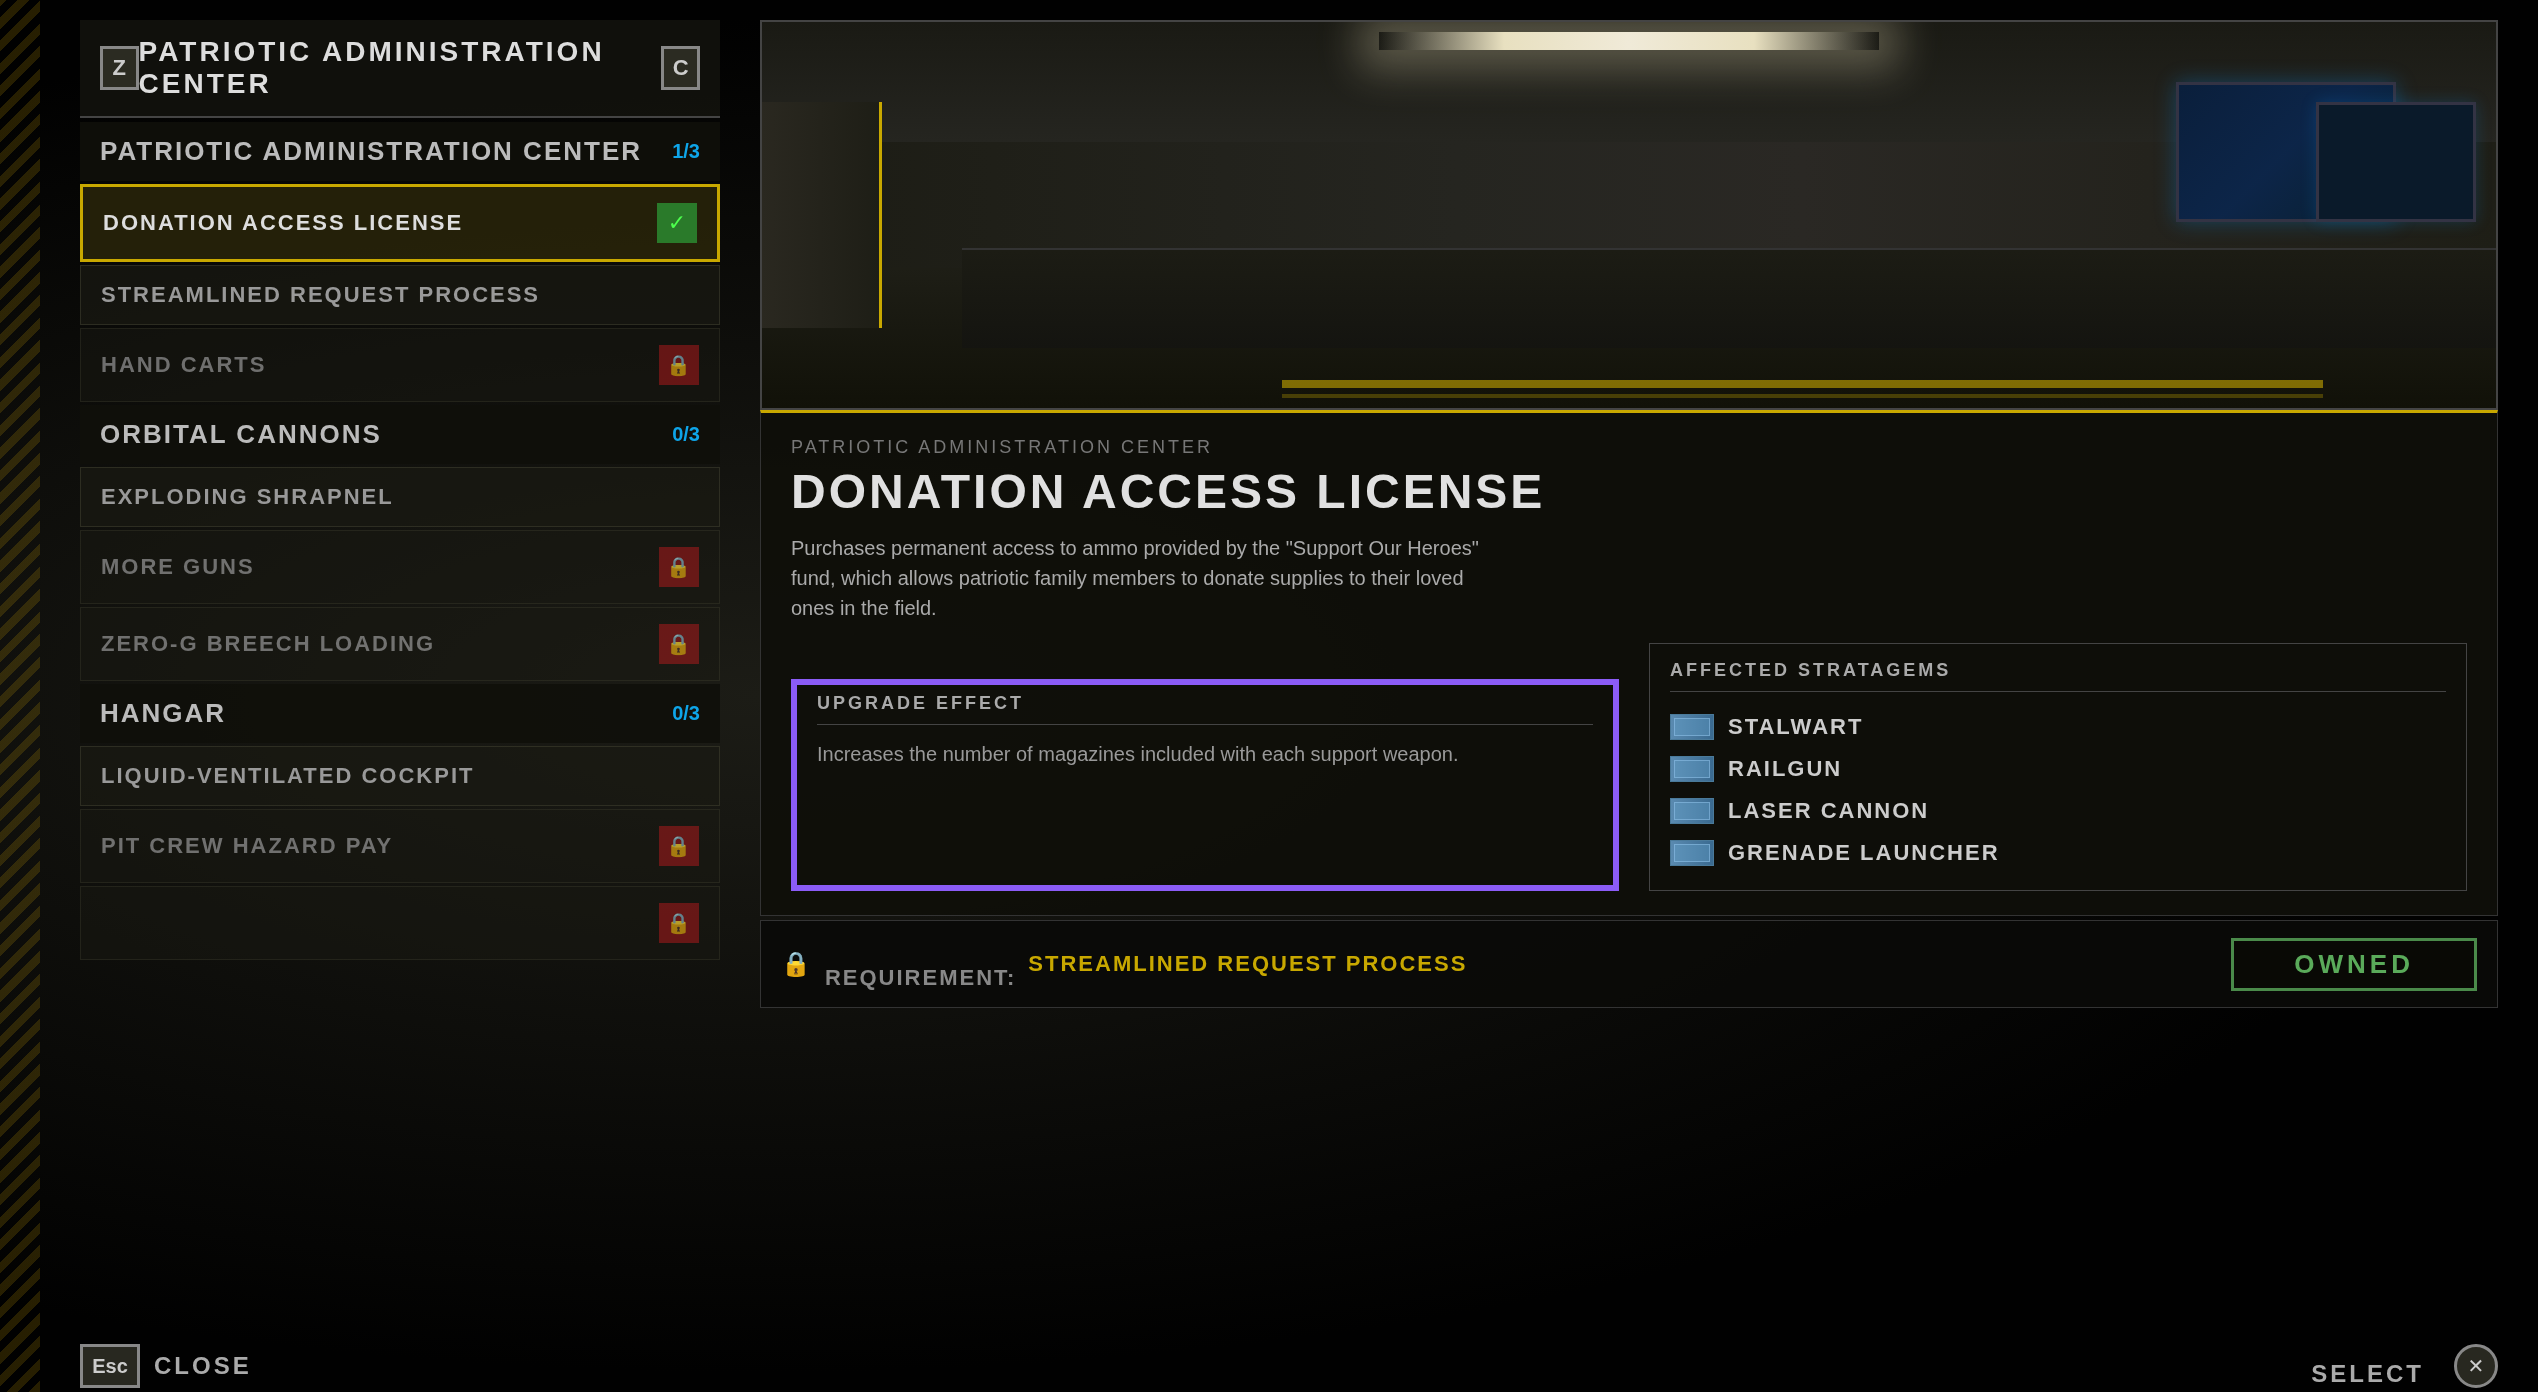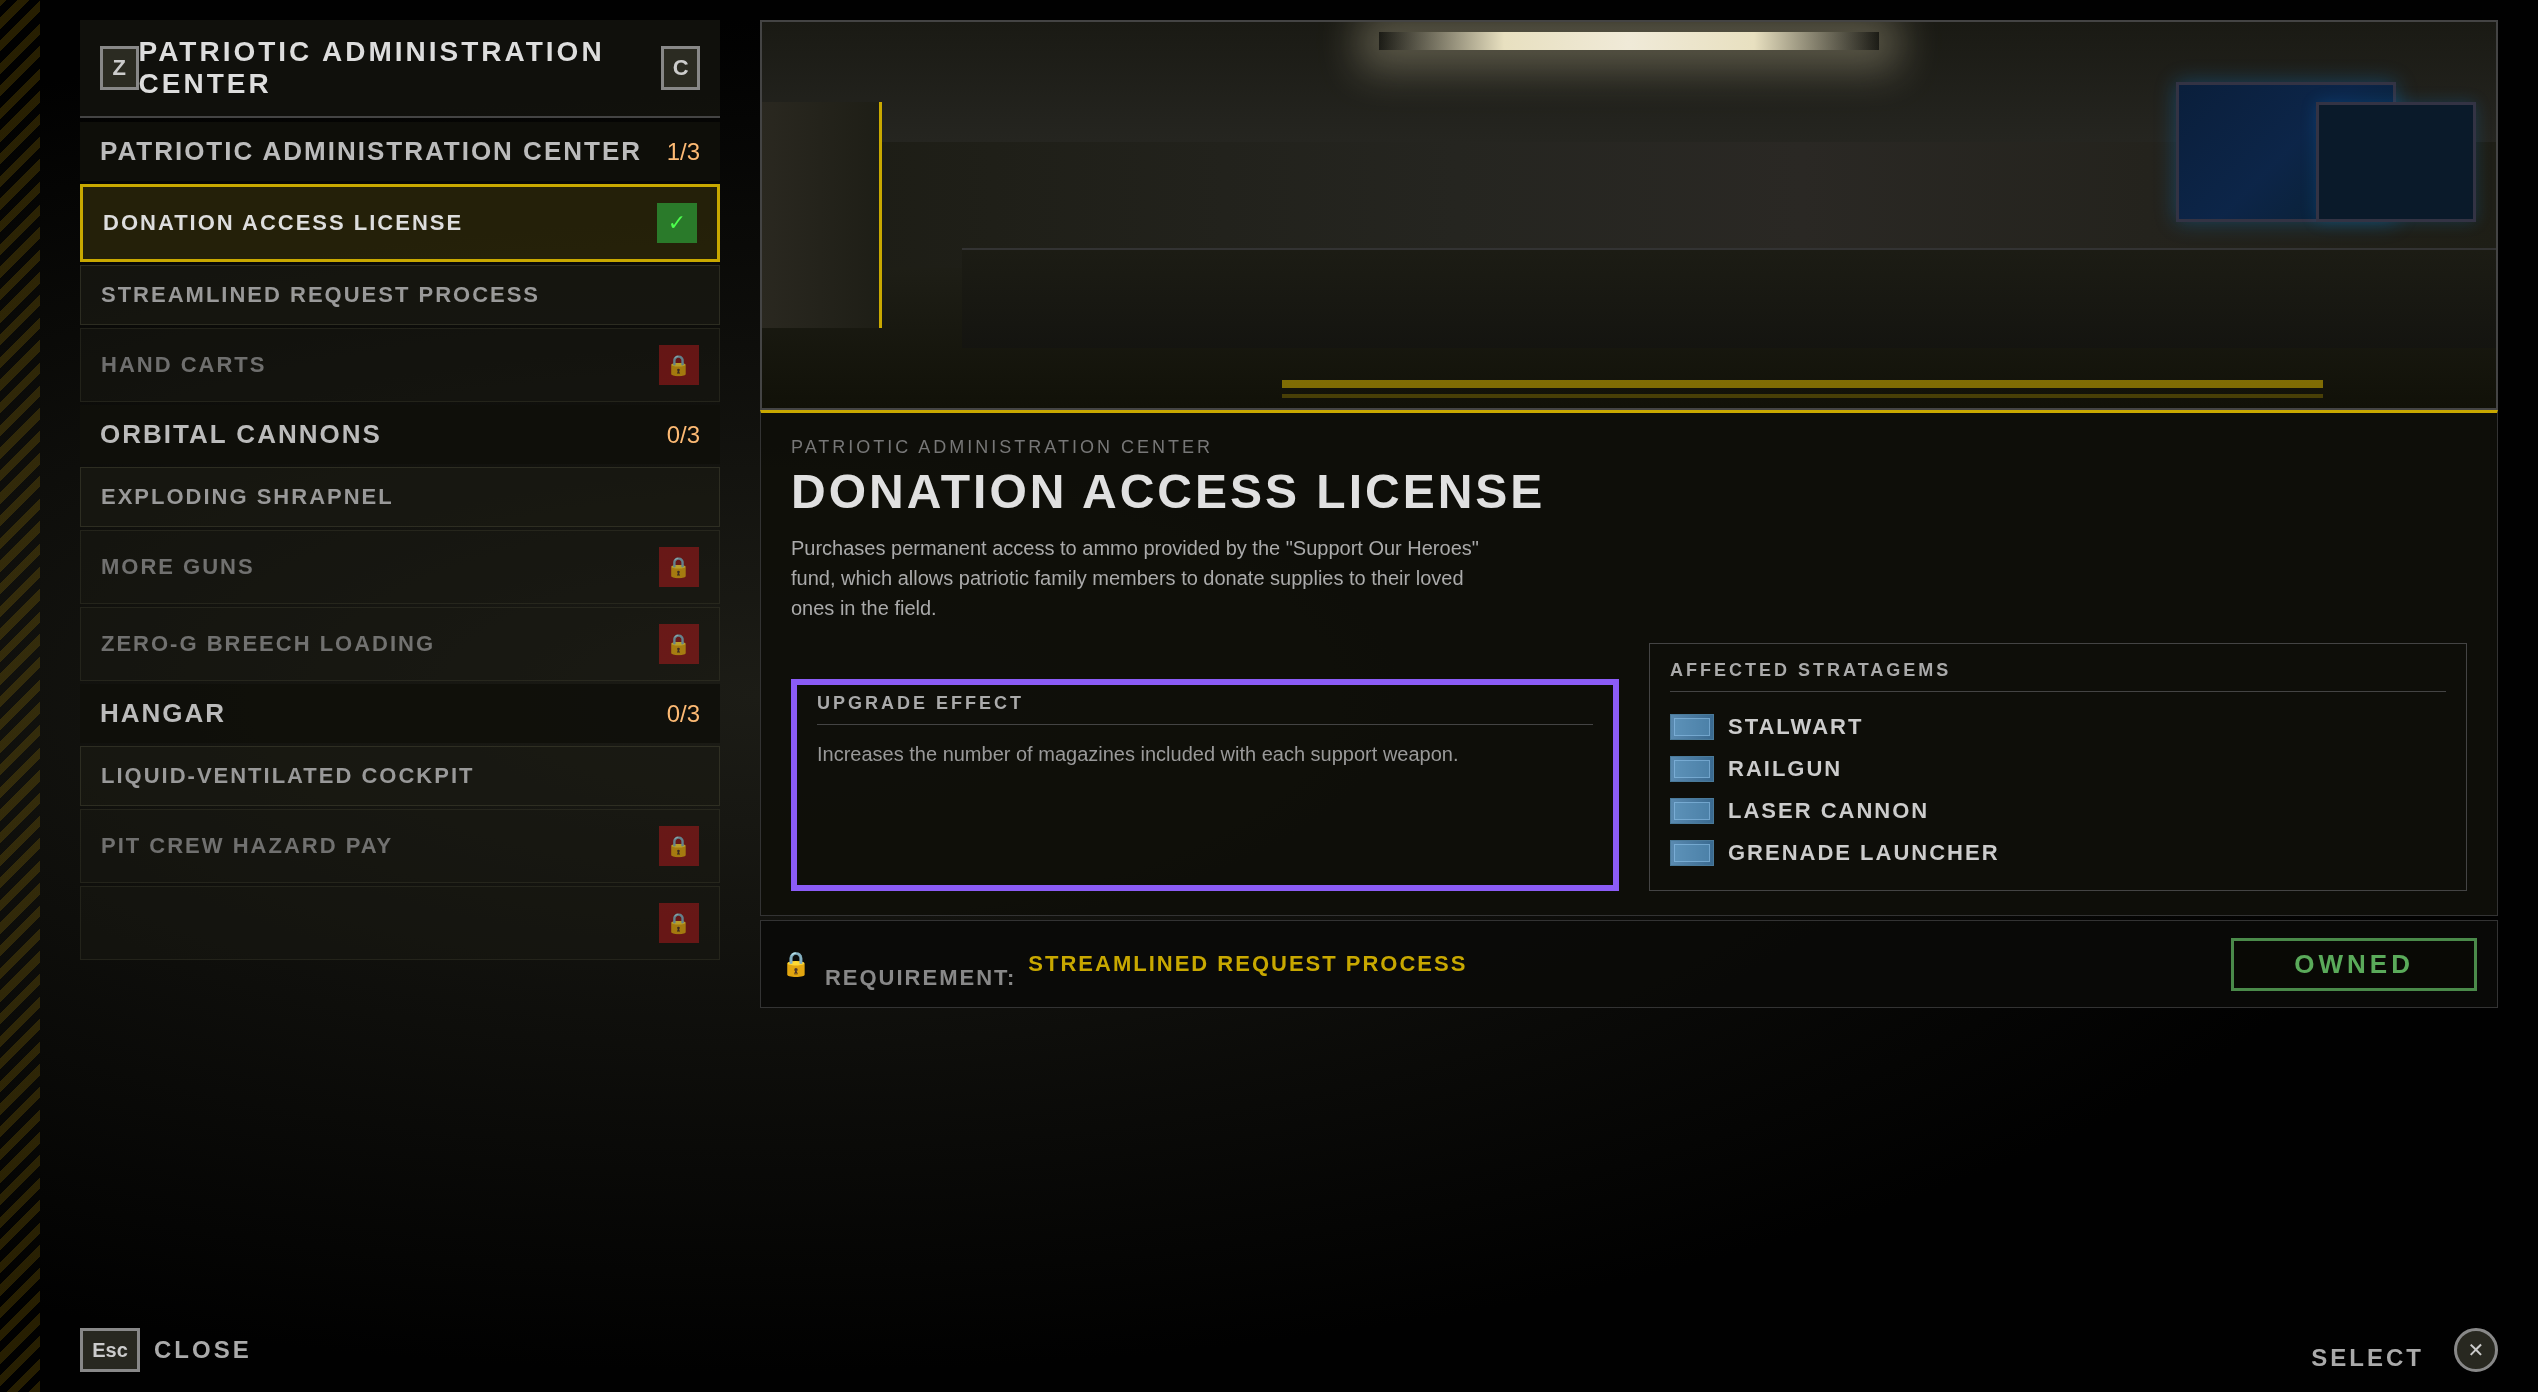--- a/index.html
+++ b/index.html
@@ -100,23 +100,23 @@
 
     .section-title {
       font-size: 26px;
       font-weight: 900;
       letter-spacing: 2px;
       color: #bbb;
       text-transform: uppercase;
     }
 
     .section-count {
-      font-size: 24px;
-      color: #fdba74;
-      font-weight: 400;
+      font-size: 20px;
+      color: #0ea5e9;
+      font-weight: 700;
     }
 
     
     .upgrade-item {
       display: flex;
       align-items: center;
       justify-content: space-between;
       padding: 16px 20px;
       margin: 3px 0;
       background: rgba(25,25,18,0.7);
@@ -443,21 +443,21 @@
       font-weight: 900;
       letter-spacing: 4px;
       color: #5aaa5a;
       text-transform: uppercase;
       cursor: pointer;
     }
 
     
     .bottom-bar {
       position: absolute;
-      bottom: 20px;
+      bottom: 4px;
       left: 80px;
       right: 40px;
       display: flex;
       justify-content: space-between;
       align-items: center;
     }
 
     .bottom-action {
       display: flex;
       align-items: center;

